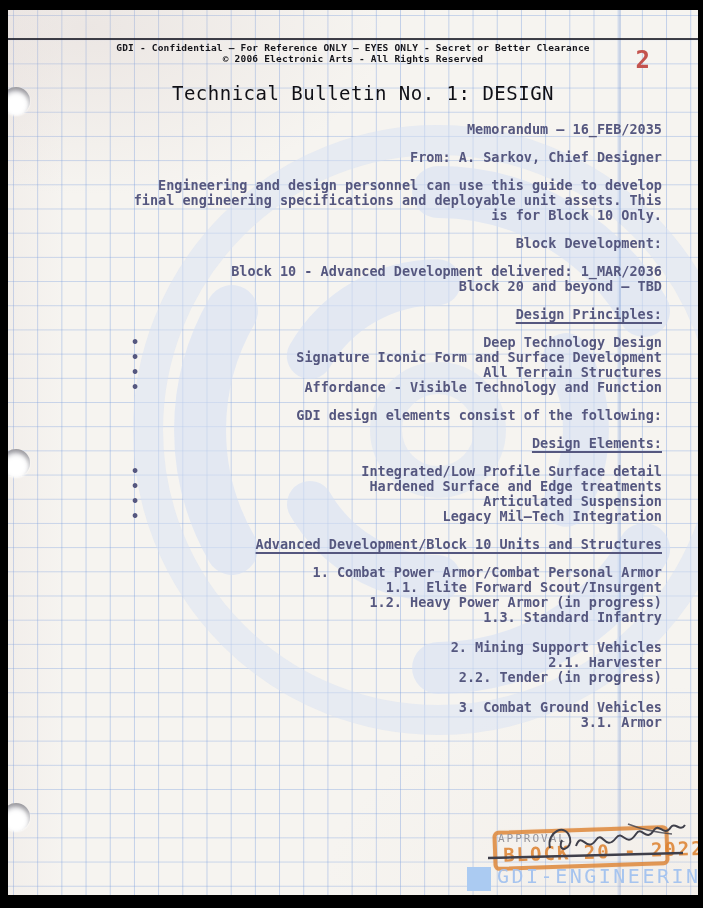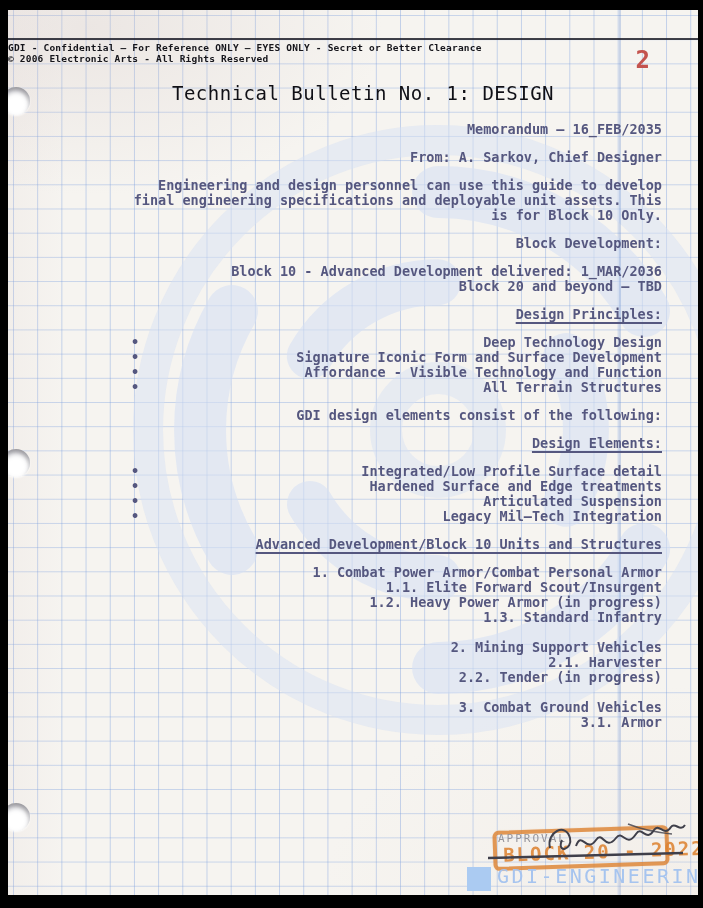--- a/index.html
+++ b/index.html
@@ -36,21 +36,21 @@
     box-shadow:inset 0 4px 5px rgba(70,70,85,0.50), inset -2px -3px 3px rgba(255,255,255,0.9),
                0 1px 2px rgba(255,255,255,0.8);
     z-index:4;
   }
   .hole1{top:77px;} .hole2{top:439px;} .hole3{top:793px;}
   .header-rule{
     position:absolute;top:28px;left:0;right:0;height:1.5px;
     background:#20202a;opacity:0.85;z-index:5;
   }
   .classification{
-    position:absolute;top:32px;left:0;right:0;z-index:5;
+    position:absolute;top:32px;left:0;right:0;text-align:center;z-index:5;
     font-size:9.5px;font-weight:bold;line-height:11px;color:#15151b;
     letter-spacing:0.2px;
   }
   .page-number{
     position:absolute;top:36px;right:48px;z-index:5;
     font-size:24px;font-weight:bold;color:#c4534e;
   }
   .title{
     position:absolute;top:72px;left:20px;right:0;margin:0;text-align:center;z-index:5;
     font-size:19px;font-weight:normal;color:#101016;letter-spacing:0.5px;
@@ -133,22 +133,22 @@
     <div class="para">Engineering and design personnel can use this guide to develop
 final engineering specifications and deployable unit assets. This
 is for Block 10 Only.</div>
     <div class="para">Block Development:</div>
     <div class="para">Block 10 - Advanced Development delivered: 1_MAR/2036
 Block 20 and beyond – TBD</div>
     <div class="para u-head">Design Principles:</div>
     <div class="bullets">
       <div class="b-line">Deep Technology Design</div>
       <div class="b-line">Signature Iconic Form and Surface Development</div>
+      <div class="b-line">All Terrain Structures</div>
       <div class="b-line">Affordance - Visible Technology and Function</div>
-      <div class="b-line">All Terrain Structures</div>
     </div>
     <div class="para">GDI design elements consist of the following:</div>
     <div class="para u-head">Design Elements:</div>
     <div class="bullets">
       <div class="b-line">Integrated/Low Profile Surface detail</div>
       <div class="b-line">Hardened Surface and Edge treatments</div>
       <div class="b-line">Articulated Suspension</div>
       <div class="b-line">Legacy Mil–Tech Integration</div>
     </div>
     <div class="para u-head">Advanced Development/Block 10 Units and Structures</div>

